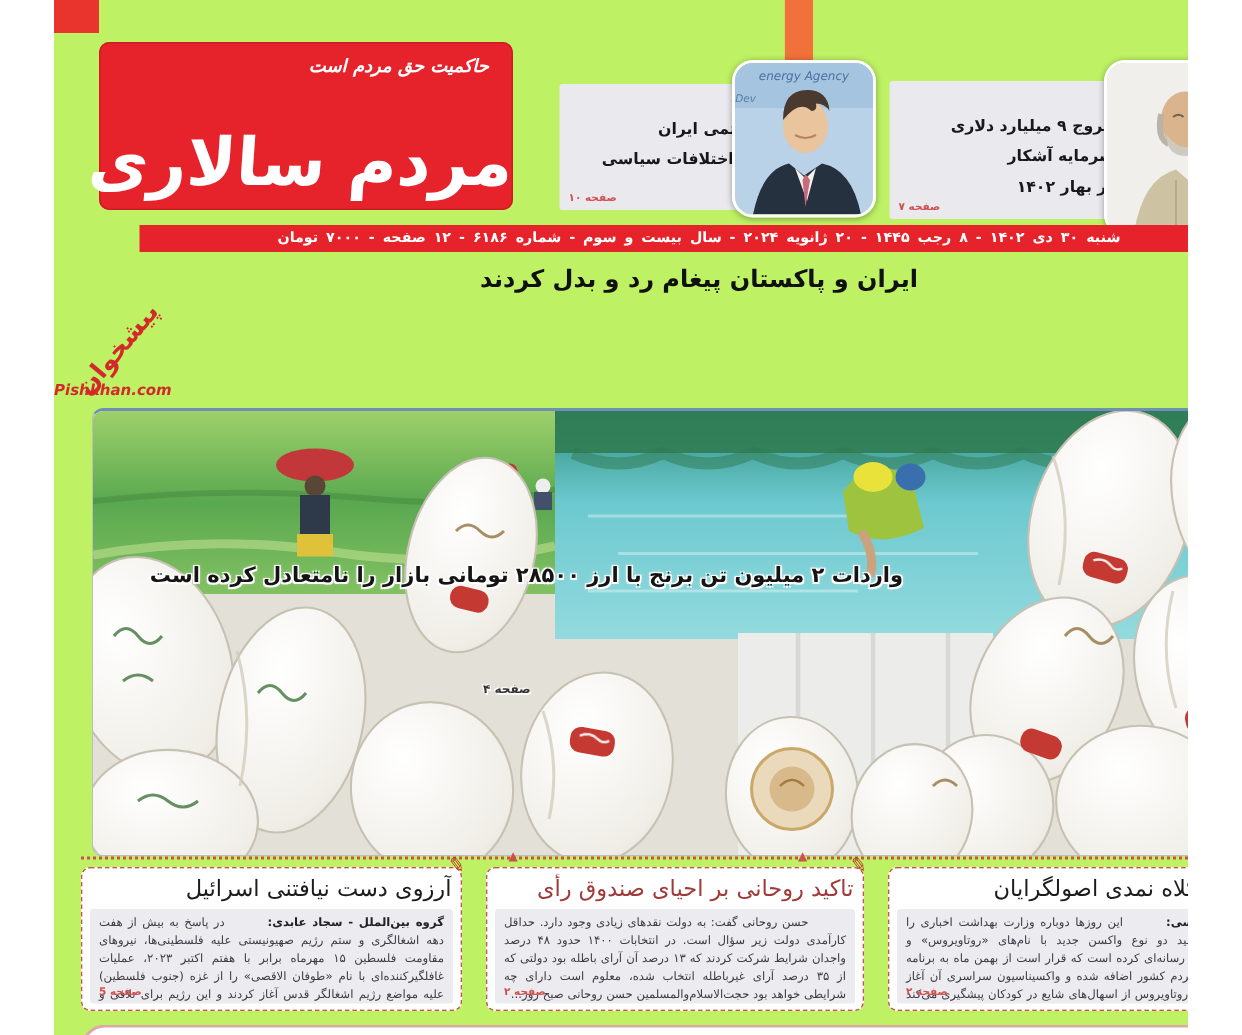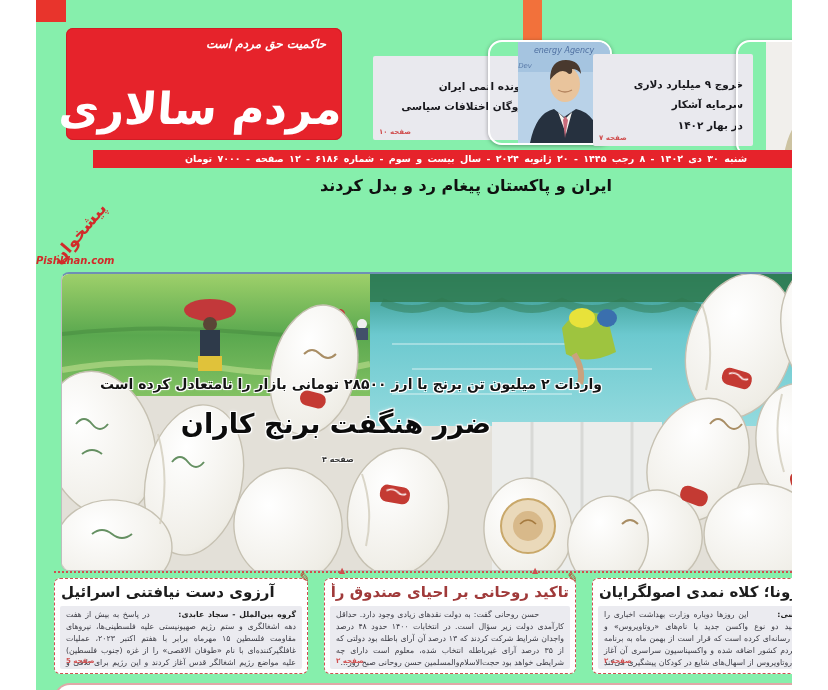--- a/index.html
+++ b/index.html
@@ -1,38 +1,38 @@
 <!DOCTYPE html>
 <html lang="fa"><head>
 <meta charset="utf-8">
 <style>
   html,body{margin:0;padding:0;background:#ffffff;}
   body{font-family:"DejaVu Sans", sans-serif;}
-  .page{position:relative;width:756px;height:690px;margin:0 auto;background:#86efac;overflow:hidden;direction:rtl;}
+  .page{position:relative;width:756px;height:690px;margin:0 auto;background:#bef264;overflow:hidden;direction:rtl;}
 
   
   .corner-mark{position:absolute;left:0;top:0;width:30px;height:22px;background:#e8342c;}
   .ribbon{position:absolute;left:487px;top:0;width:19px;height:47px;background:#f2713b;
           clip-path:polygon(0 0,100% 0,100% 88%,50% 100%,0 88%);}
 
   
   .masthead{position:absolute;left:30px;top:28px;width:276px;height:112px;background:#e6232b;border-radius:7px;
             color:#fff;box-shadow:0 0 0 1px #d01d25 inset;}
   .masthead .slogan{position:absolute;top:9px;right:16px;font-size:12px;font-weight:700;font-style:italic;}
   .masthead .title{position:absolute;bottom:6px;left:0;right:0;text-align:center;font-size:44px;font-weight:800;
                    transform:skewX(-4deg);letter-spacing:-1px;white-space:nowrap;}
 
   
   .teaser{position:absolute;background:#e9e9ee;border-radius:2px;}
   .teaser .t-lines{padding:20px 10px 0 6px;text-align:right;font-weight:700;font-size:10.5px;line-height:1.95;color:#17171c;}
   .teaser .t-page{position:absolute;left:6px;bottom:4px;font-size:7px;color:#d05050;font-weight:700;}
   .teaser-atomic{left:337px;top:56px;width:168px;height:84px;}
   .teaser-capital{left:557px;top:54px;width:160px;height:92px;}
   .portrait{position:absolute;border-radius:14px;overflow:hidden;border:2px solid #fff;
-            box-shadow:0 1px 4px rgba(0,0,0,.35);padding-left:28px;}
+            box-shadow:0 1px 4px rgba(0,0,0,.35);}
   .portrait svg{display:block;width:100%;height:100%;}
   .portrait-grossi{left:452px;top:40px;width:92px;height:101px;}
   .portrait-economist{left:700px;top:40px;width:103px;height:113px;}
 
   
   .dateline{position:absolute;left:57px;top:150px;width:746px;height:18px;background:#e6232b;color:#fff;
             font-size:9.5px;line-height:18px;text-align:center;font-weight:700;letter-spacing:.2px;word-spacing:2px;
             white-space:nowrap;overflow:hidden;}
 
   
@@ -59,21 +59,21 @@
               text-shadow:0 0 2px #fff,1px 1px 0 #fff,-1px -1px 0 #fff;z-index:4;margin-left:38px;}
 
   
   .separator{position:absolute;left:18px;top:571px;width:790px;border-top:2px dotted #cf4f4f;}
   .separator .mark{position:absolute;top:-7px;color:#cf4f4f;font-size:8px;}
   .separator .m1{left:285px;} .separator .m2{left:478px;} .separator .m3{left:775px;}
 
   
   .story-box{position:absolute;top:578px;height:94px;border:1.5px dashed #d05050;border-radius:6px;background:#fff;}
   .story-box .pen-icon{position:absolute;top:-9px;right:-3px;color:#c0392b;font-size:13px;transform:rotate(8deg);}
-  .story-box .story-title{text-align:left;font-size:15px;font-weight:700;color:#1c1c1c;margin:4px 6px 3px;white-space:nowrap;overflow:hidden;}
+  .story-box .story-title{text-align:right;font-size:15px;font-weight:400;color:#1c1c1c;margin:4px 6px 3px;white-space:nowrap;overflow:hidden;}
   .story-box.mid .story-title{color:#a03a3a;}
   .story-body{position:absolute;left:5px;right:5px;top:27px;bottom:4px;background:#ebebf0;border-radius:2px;
               padding:3px 6px 10px;font-size:7.8px;line-height:1.55;color:#3c3c44;text-align:justify;overflow:hidden;}
   .story-body .lead{font-weight:800;color:#222;margin-left:25px;}
   .story-page{position:absolute;left:6px;bottom:2px;font-size:7px;font-weight:700;color:#d05050;}
   .box-1{left:18px;width:252px;}
   .box-2{left:288px;width:250px;}
   .box-3{left:556px;width:252px;}
 
   
@@ -233,21 +233,20 @@
         <path d="M324,218 q6,-4 12,0 q4,3 8,0" transform="rotate(10 333 220)"></path>
       </g>
 
       <circle cx="466" cy="252" r="27" fill="#ead9ba" stroke="#c9a86a" stroke-width="2"></circle>
       <circle cx="466" cy="252" r="15" fill="#d8b98a"></circle>
       <path d="M458,252 q8,-8 16,0" stroke="#a5induced" fill="none"></path>
       <path d="M458,250 q8,-8 16,0" stroke="#a57a3f" stroke-width="1.6" fill="none"></path>
     </svg>
   </div>
   <div class="photo-caption">واردات ۲ میلیون تن برنج با ارز ۲۸۵۰۰ تومانی بازار را نامتعادل کرده است</div>
-  <div class="photo-headline">ضرر هنگفت برنج کاران</div>
   <div class="photo-page">صفحه ۴</div>
 
   <div class="separator">
     <span class="mark m1">▲</span>
     <span class="mark m2">▲</span>
     <span class="mark m3">▲</span>
   </div>
 
   <div class="story-box box-1">
     <span class="pen-icon">✎</span>

